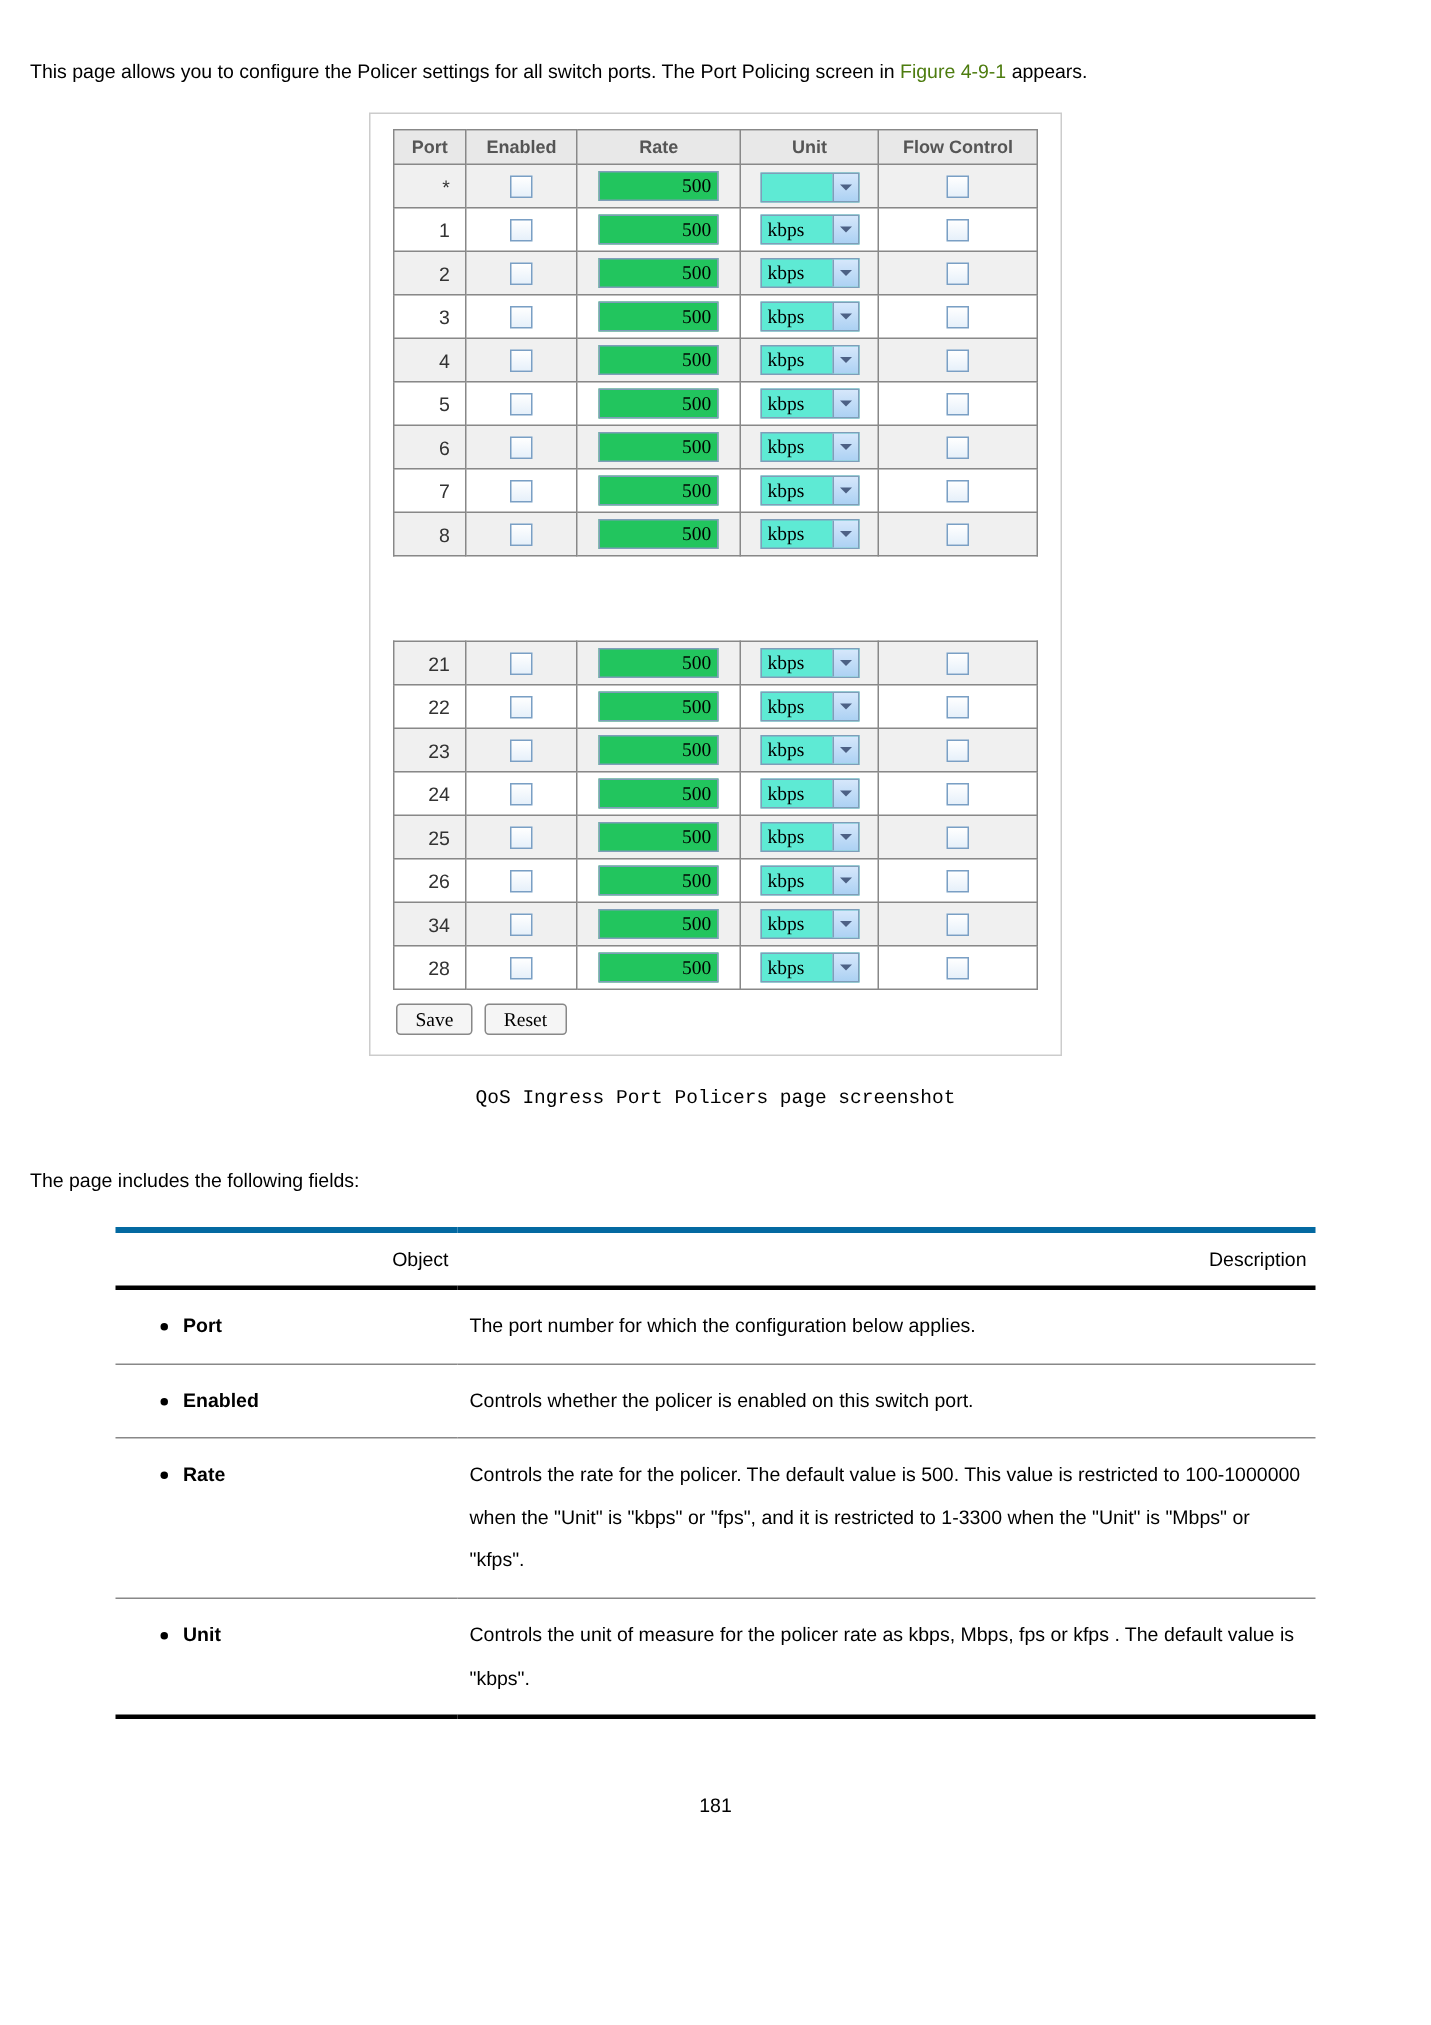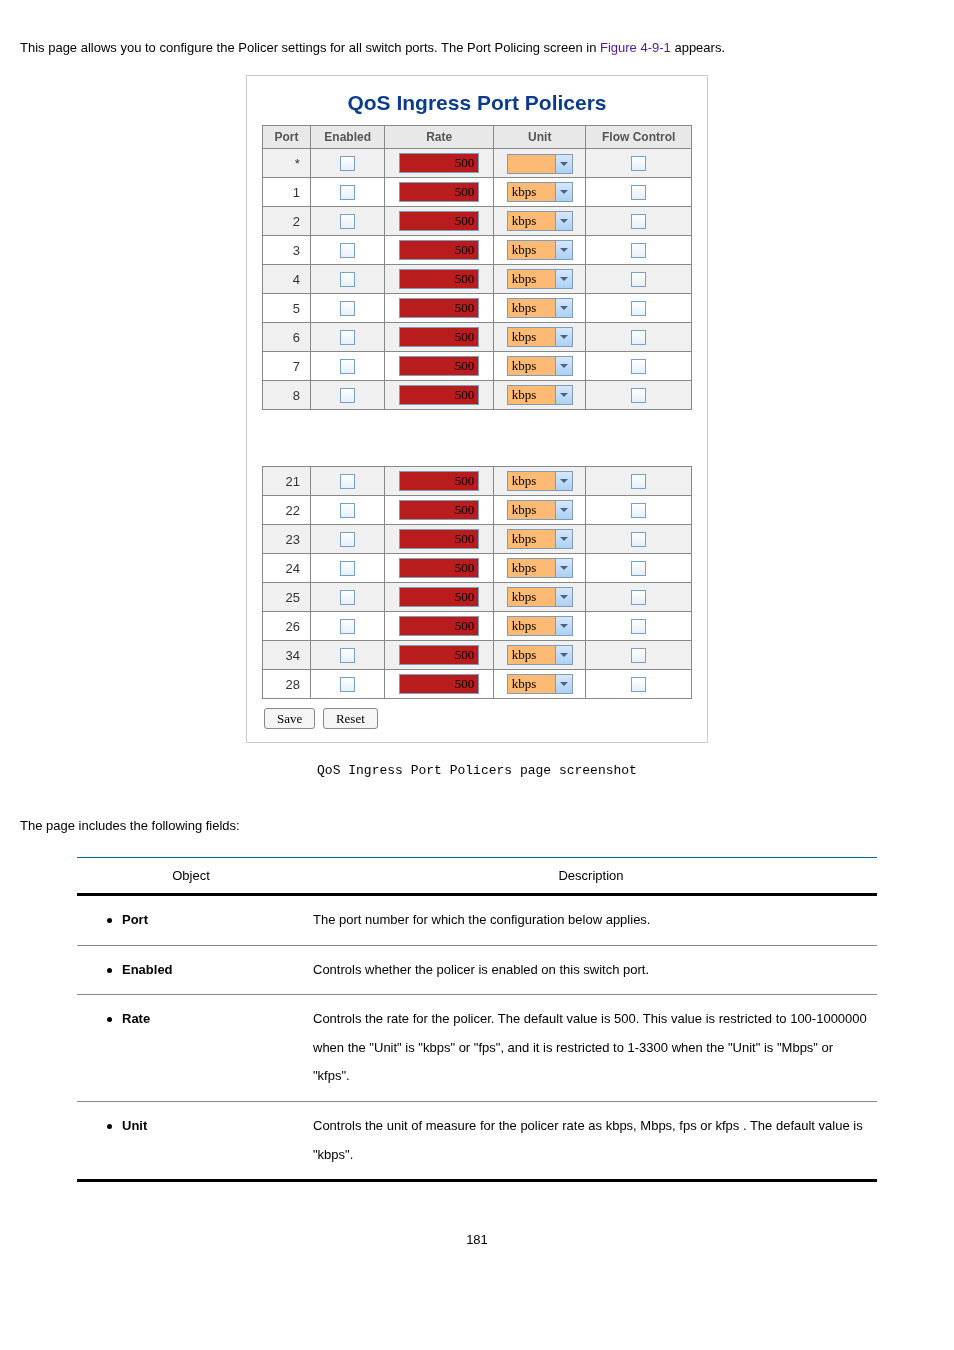--- a/index.html
+++ b/index.html
@@ -7,21 +7,21 @@
     font-size: 13px;
     color: #000;
     margin: 0;
     padding: 40px 20px;
     width: 914px;
   }
   .intro-text {
     margin-bottom: 20px;
   }
   .link {
-    color: #4c1d95;
+    color: #4d7c0f;
   }
   .policer-box {
     border: 1px solid #ccc;
     width: 430px;
     margin: 0 auto 20px auto;
     padding: 10px 15px 15px 15px;
   }
   .policer-title {
     text-align: center;
     font-size: 21px;
@@ -64,33 +64,33 @@
     width: 13px;
     height: 13px;
     border: 1px solid #7a9fc4;
     background: linear-gradient(#fff, #e6f0fa);
     vertical-align: middle;
   }
   .rate-input {
     width: 70px;
     text-align: right;
     border: 1px solid #7F9DB9;
-    background: #b91c1c;
+    background: #22c55e;
     font-family: "Times New Roman", serif;
     font-size: 13px;
     padding: 1px 4px;
     display: inline-block;
   }
   .unit-select {
     display: inline-flex;
     align-items: center;
     width: 60px;
     height: 18px;
     border: 1px solid #7F9DB9;
-    background: #fdba74;
+    background: #5eead4;
     font-family: "Times New Roman", serif;
     font-size: 13px;
     padding: 0 0 0 4px;
     position: relative;
     text-align: left;
   }
   .unit-select .arrow {
     position: absolute;
     right: 0;
     top: 0;
@@ -134,24 +134,24 @@
   }
   .fields-intro {
     margin-bottom: 24px;
   }
   .fields-table {
     width: 800px;
     margin: 0 auto;
     border-collapse: collapse;
   }
   .fields-table th {
-    border-top: 1px solid #0369a1;
+    border-top: 4px solid #0369a1;
     border-bottom: 3px solid #000;
     padding: 10px 6px;
-    text-align: center;
+    text-align: right;
     font-weight: normal;
   }
   .fields-table td {
     border-bottom: 1px solid #888;
     padding: 10px 8px;
     vertical-align: top;
     line-height: 2.2;
   }
   .fields-table tr:last-child td {
     border-bottom: 3px solid #000;
@@ -176,21 +176,20 @@
   }
 </style>
 </head>
 <body>
 
 <div class="intro-text">
   <span>This page allows you to configure the Policer settings for all switch ports. The Port Policing screen in </span><span class="link">Figure 4-9-1</span><span> appears.</span>
 </div>
 
 <div class="policer-box">
-  <div class="policer-title">QoS Ingress Port Policers</div>
   <table class="policer-table">
     <thead>
       <tr>
         <th>Port</th>
         <th>Enabled</th>
         <th>Rate</th>
         <th>Unit</th>
         <th>Flow Control</th>
       </tr>
     </thead>

